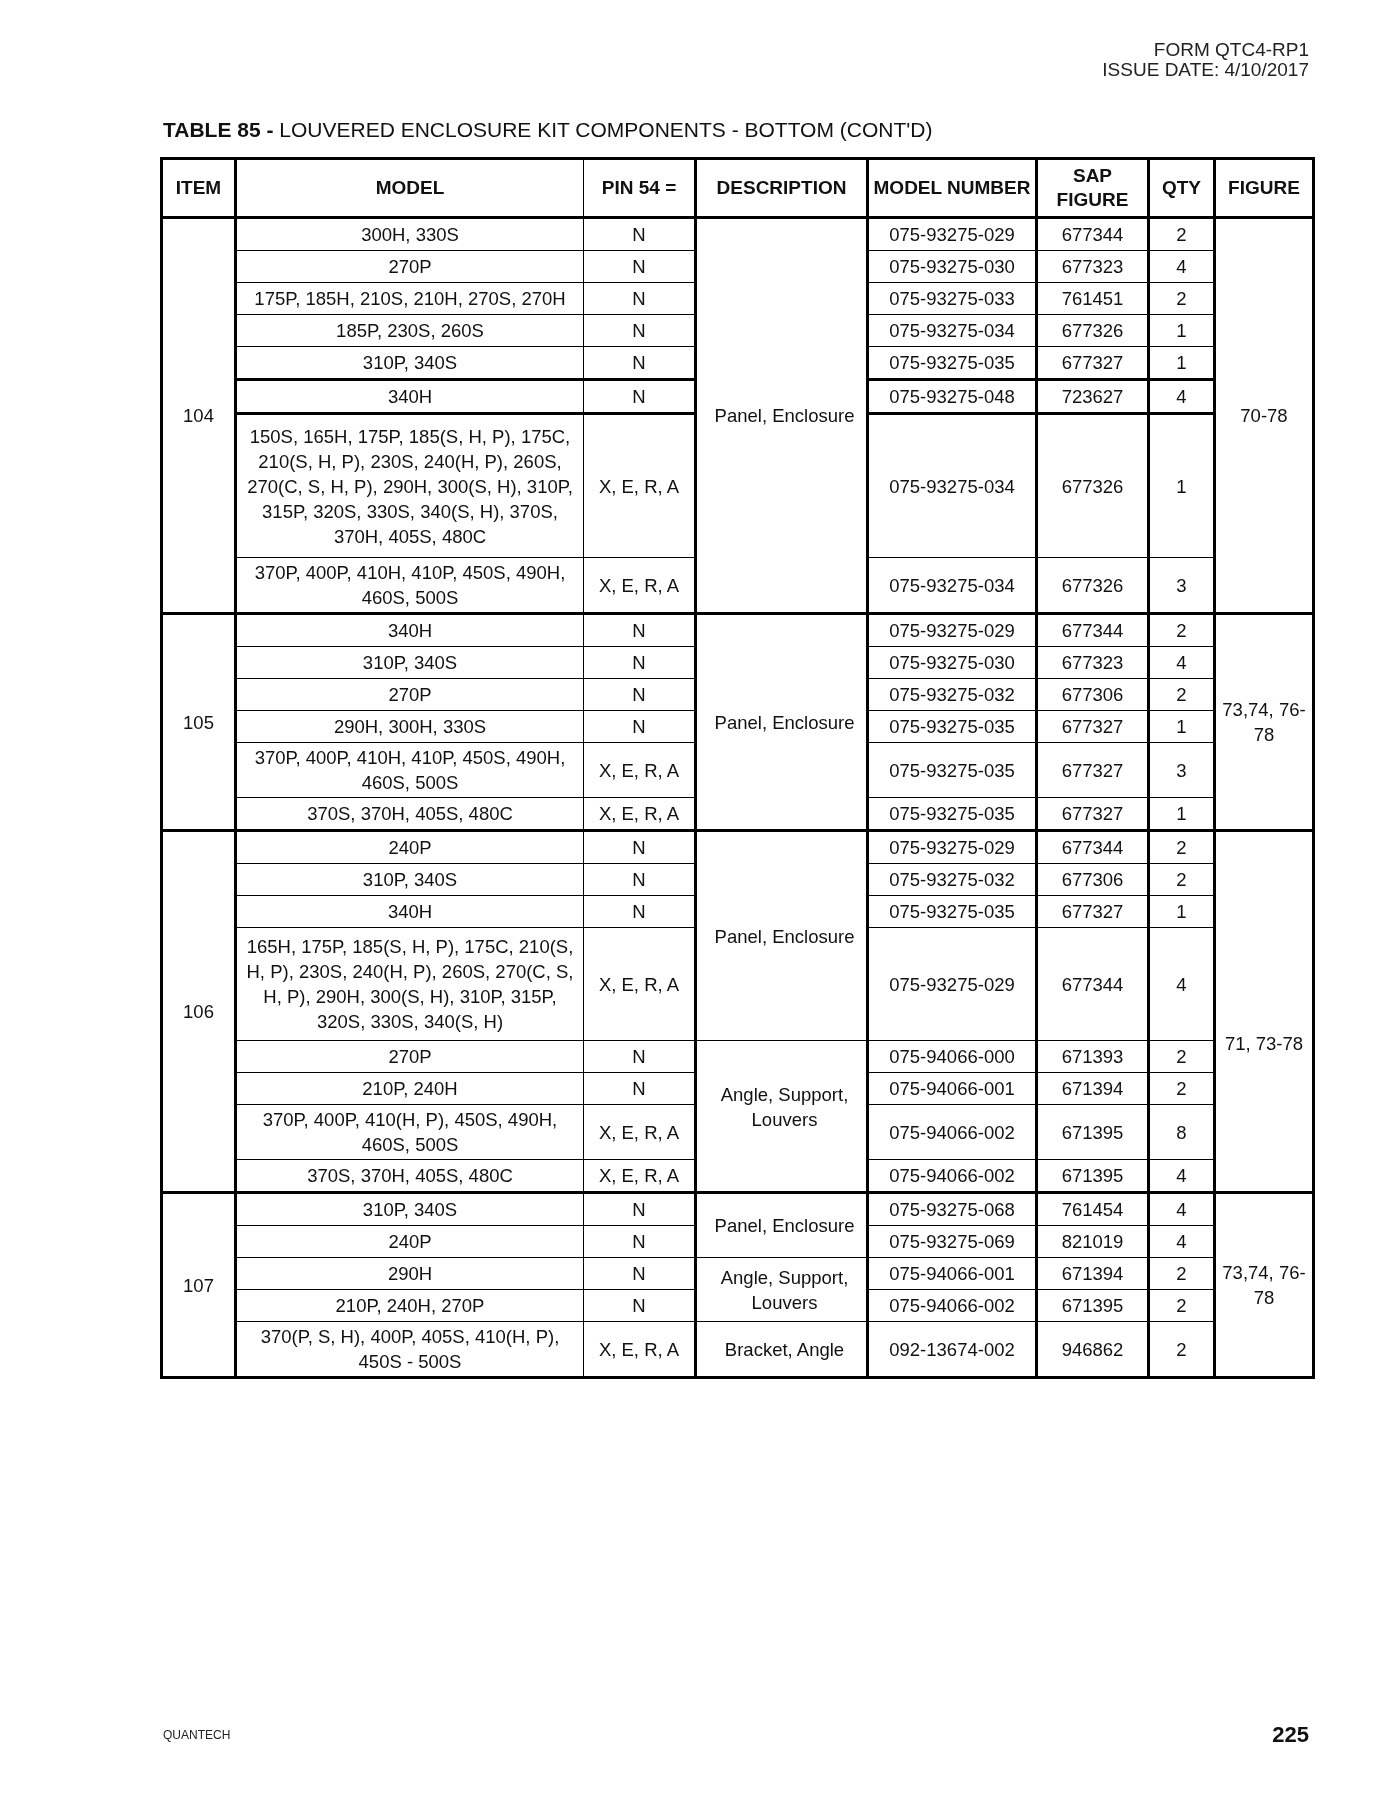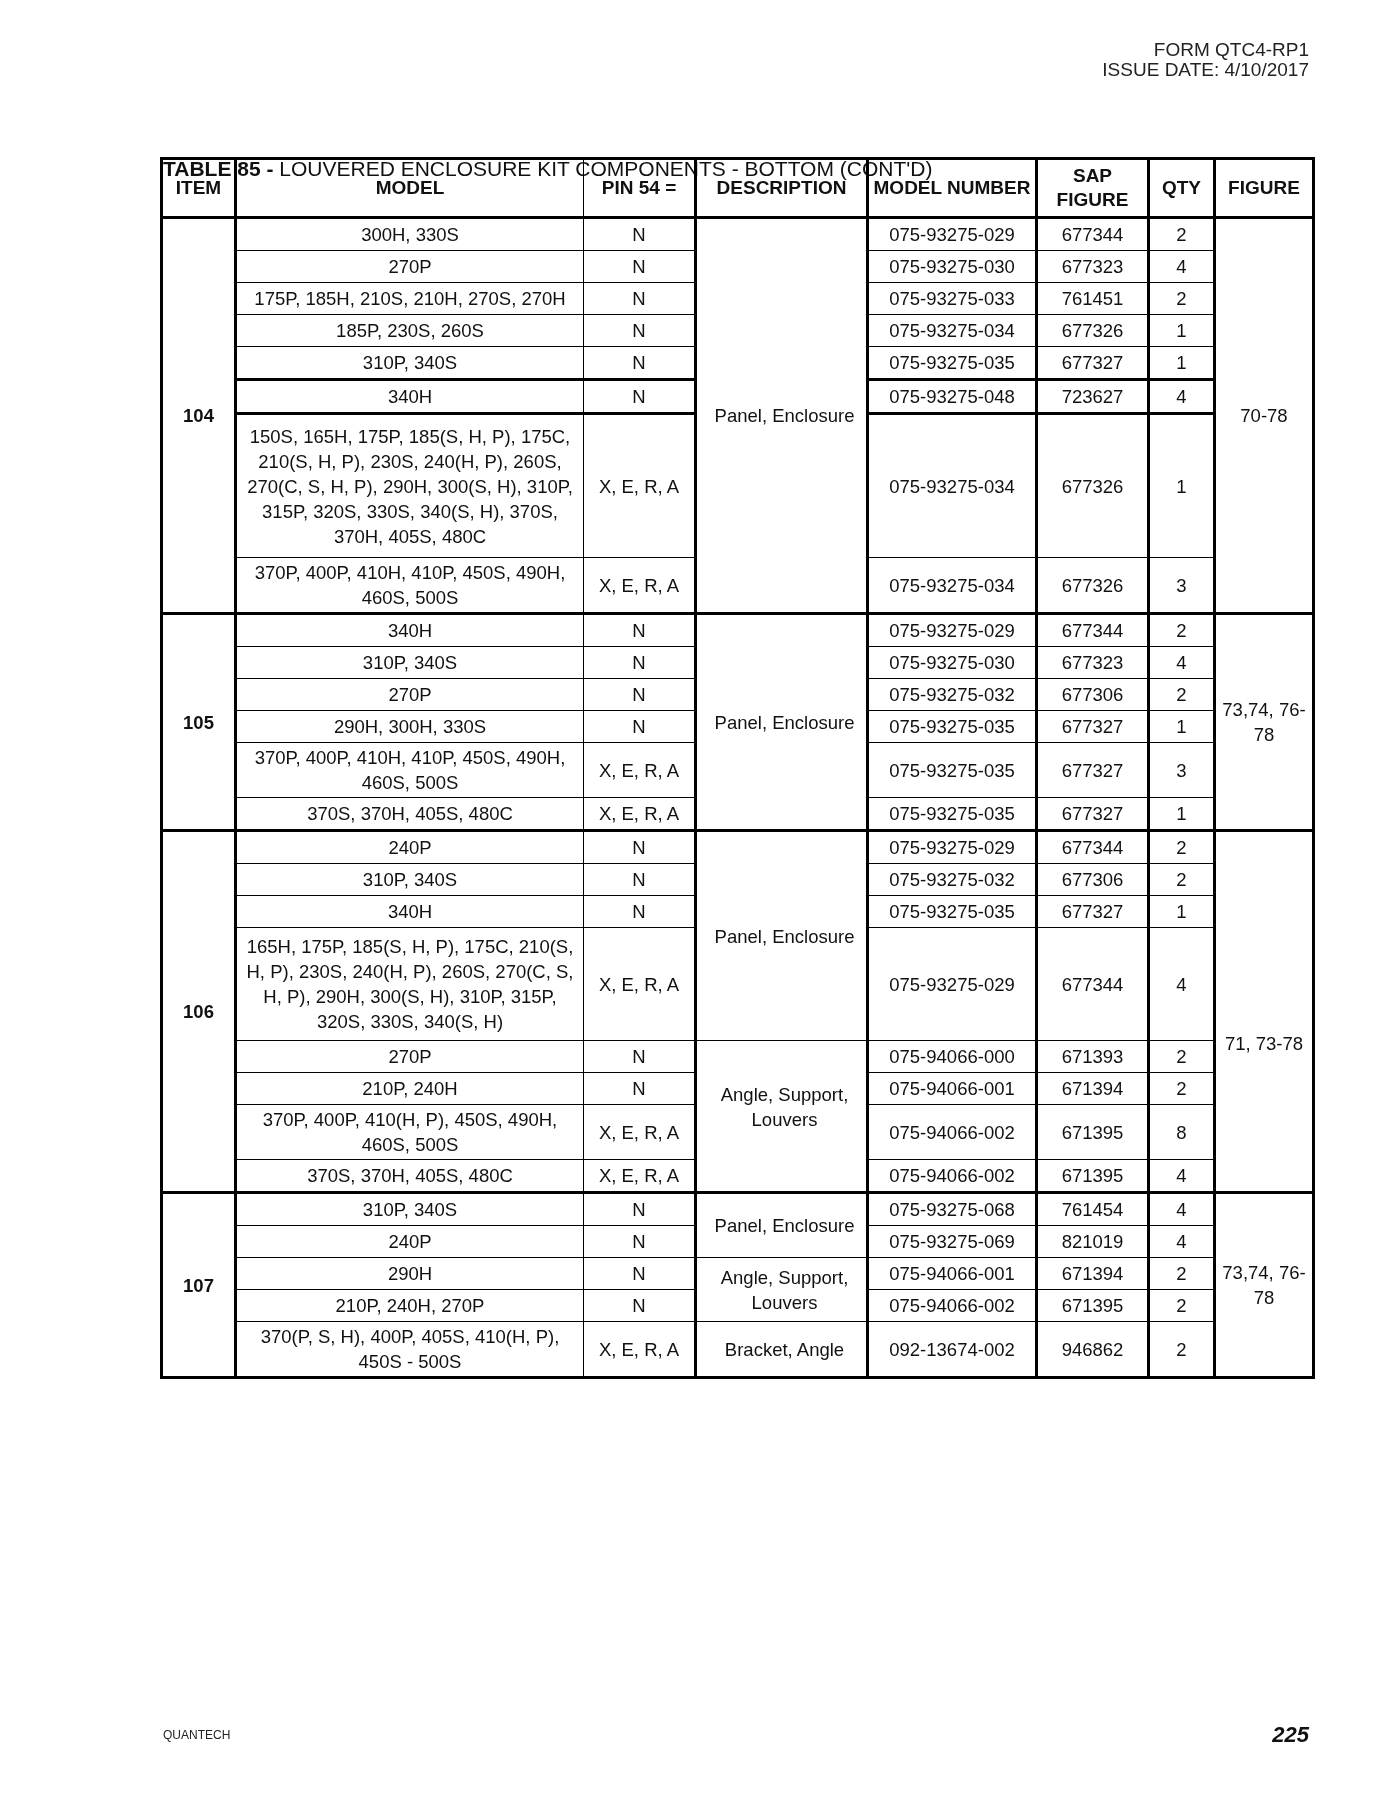--- a/index.html
+++ b/index.html
@@ -1,33 +1,33 @@
 <!DOCTYPE html>
 <html><head>
 <meta charset="utf-8">
 <style>
   html, body { margin: 0; padding: 0; background: #ffffff; }
   body { width: 1391px; height: 1800px; position: relative; font-family: "Liberation Sans", sans-serif; color: #111; }
   .form-hdr { position: absolute; right: 82px; top: 40px; text-align: right; font-size: 19px; line-height: 20px; color: #222; }
-  .title { position: absolute; left: 163px; top: 118px; font-size: 21px; color: #111; margin-top: 39px; }
+  .title { position: absolute; left: 163px; top: 118px; font-size: 21px; color: #111; }
   .title b { font-weight: bold; }
   table.t { position: absolute; left: 160px; top: 157px; border-collapse: collapse; table-layout: fixed; width: 1152px; font-size: 18.5px; }
   table.t td, table.t th { border: 1.5px solid #000; text-align: center; vertical-align: middle; padding: 0 2px; line-height: 25px; }
   table.t th { font-weight: bold; height: 56px; line-height: 24px; font-size: 19px; }
   table.t tr.r1 td { height: 31px; }
   table.t tr.r2 td { height: 54px; }
   table.t tr.r4 td { height: 112px; }
   table.t tr.r5 td { height: 142px; }
   .ol { border: 3.5px solid #000 !important; }
-  td.item { font-weight: bold; }
+  td.item { font-weight: normal; }
   td.desc { text-align: left; padding-left: 8px !important; }
   .tk-top td { border-top: 3.5px solid #000 !important; }
   .thk-r { border-right: 3.5px solid #000 !important; }
   .foot-l { position: absolute; left: 163px; top: 1728px; font-size: 12px; color: #222; }
-  .foot-r { position: absolute; right: 82px; top: 1722px; font-size: 22px; font-weight: bold; color: #111; font-style: italic; }
+  .foot-r { position: absolute; right: 82px; top: 1722px; font-size: 22px; font-weight: bold; color: #111; }
 </style>
 </head>
 <body>
 
 <div class="form-hdr">
   <div>FORM QTC4-RP1</div>
   <div>ISSUE DATE: 4/10/2017</div>
 </div>
 
 <div class="title"><b>TABLE 85 - </b><span>LOUVERED ENCLOSURE KIT COMPONENTS - BOTTOM (CONT'D)</span></div>

